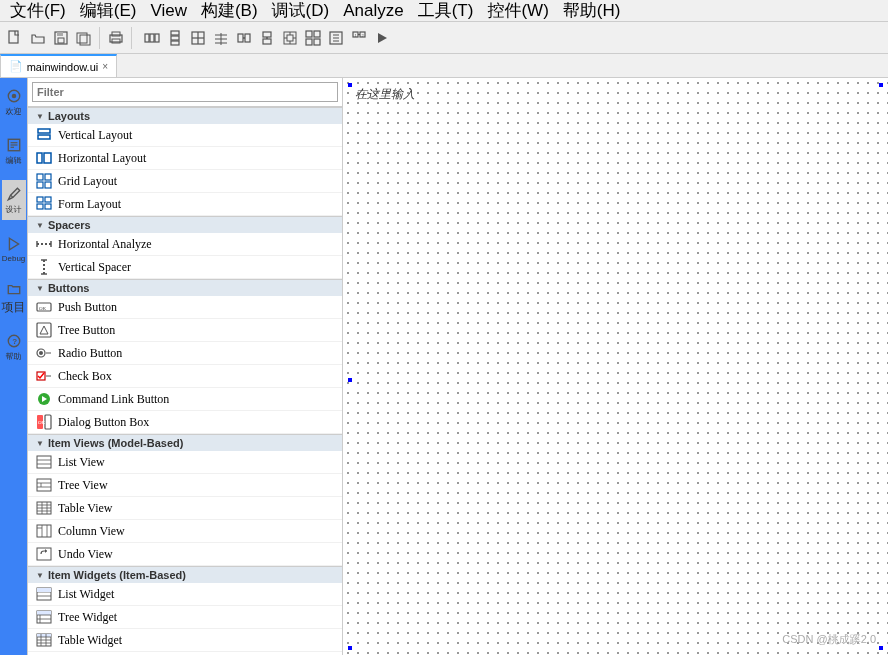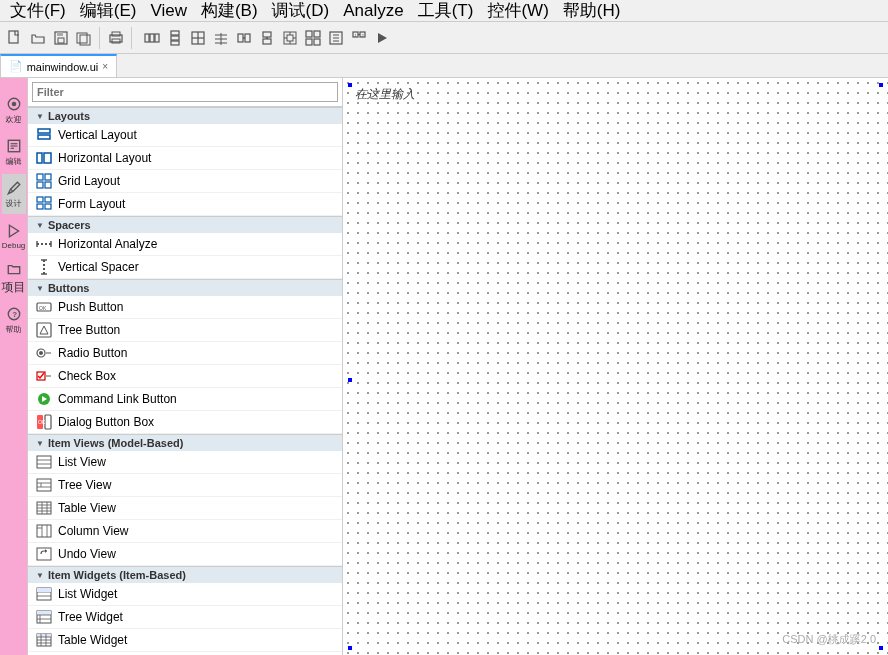--- a/index.html
+++ b/index.html
@@ -95,27 +95,27 @@
     
     .main-content {
       display: flex;
       flex: 1;
       overflow: hidden;
     }
 
     
     .left-sidebar {
       width: 28px;
-      background: #f9a8d4;
+      background: #3b82f6;
       border-right: 1px solid #ccc;
       display: flex;
       flex-direction: column;
       align-items: center;
-      padding-top: 12px;
-      gap: 2px;
+      padding-top: 4px;
+      gap: 9px;
     }
     .side-icon {
       width: 24px;
       height: 40px;
       display: flex;
       flex-direction: column;
       align-items: center;
       justify-content: center;
       cursor: pointer;
       font-size: 9px;
@@ -170,20 +170,21 @@
     }
     .widget-item {
       display: flex;
       align-items: center;
       padding: 3px 8px;
       font-size: 12px;
       color: #000;
       cursor: pointer;
       gap: 6px;
       border-bottom: 1px solid #f0f0f0;
+      font-family: Liberation Serif, serif;
     }
     .widget-icon {
       width: 16px;
       height: 16px;
       display: flex;
       align-items: center;
       justify-content: center;
       flex-shrink: 0;
     }
 

